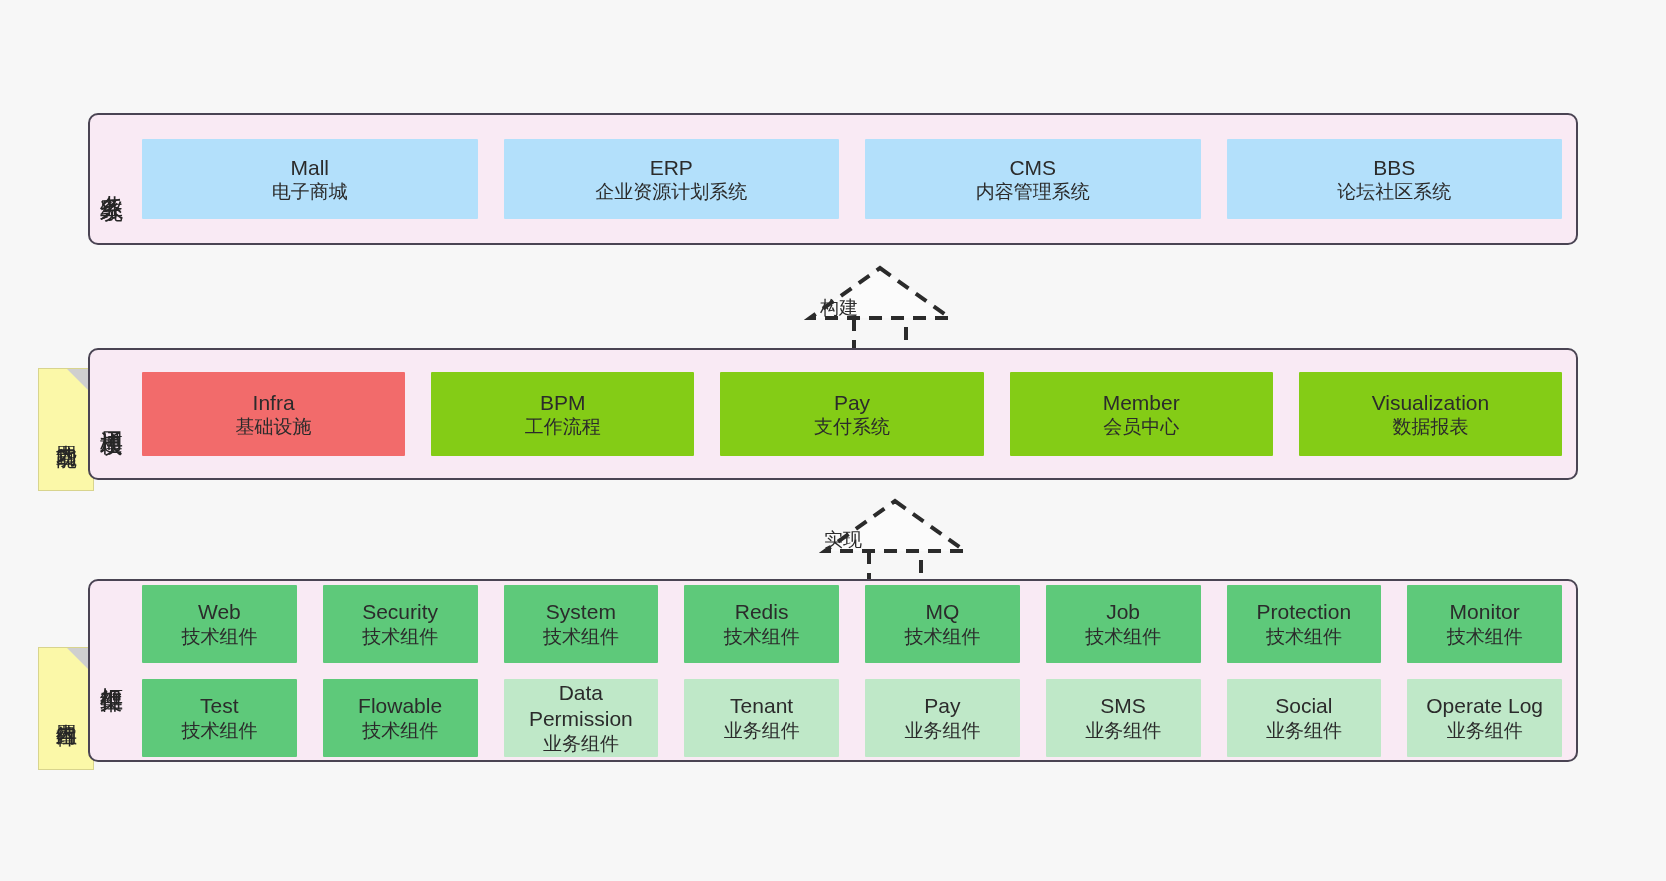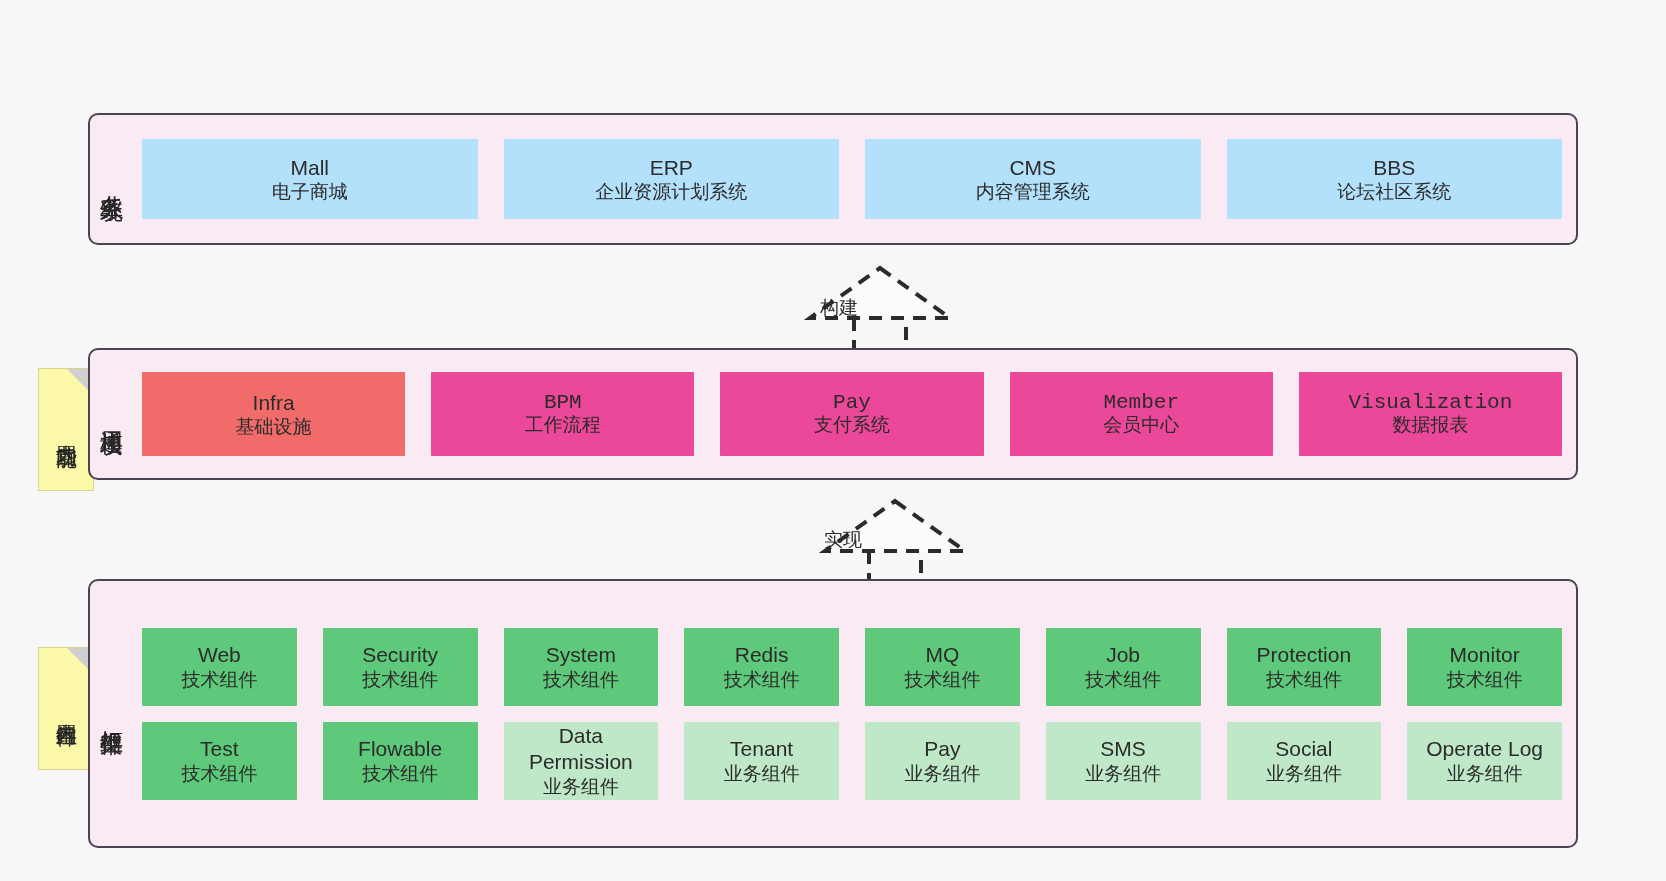--- a/index.html
+++ b/index.html
@@ -83,21 +83,21 @@
   }
   .box .t1 { font-size: 21px; }
   .box .t2 { font-size: 19px; text-align: center; }
 
   .h-biz  { height: 80px; }
   .h-mod  { height: 84px; }
   .h-comp { height: 78px; }
 
   .c-blue       { background: #b3e0fb; }
   .c-red        { background: #f26b6b; }
-  .c-pink       { background: #ec4899; font-family: Liberation Mono, monospace; }
+  .c-pink       { background: #84cc16; }
   .c-green      { background: #5ec97a; }
   .c-lightgreen { background: #bfe8c8; }
 
   
   .note {
     position: absolute;
     box-sizing: border-box;
     width: 56px;
     background: #fbf8a8;
     border: 1px solid #d8d48e;
@@ -208,21 +208,21 @@
     <polygon points="80,6 150,56 10,56" fill="#fbfbfb" stroke="#2b2b2b" stroke-width="4" stroke-dasharray="13,9" stroke-linejoin="miter"></polygon>
     <path d="M54,56 L54,96 L106,96 L106,56" fill="none" stroke="#2b2b2b" stroke-width="4" stroke-dasharray="13,9"></path>
   </svg>
   <div class="arrow-label" style="left:824px; top:527px;">实现</div>
 
   <div class="note" style="left:38px; top:647px; height:123px;">
     <span class="fold"></span>
     <span>内置组件</span>
   </div>
 
-  <div class="layer" id="layer-framework" style="left:88px; top:579px; width:1490px; height:269px;">
+  <div class="layer" id="layer-framework" style="left:88px; top:579px; width:1490px; height:183px;">
     <div class="layer-title">框架组件</div>
     <div class="layer-body">
       <div class="rows">
 
         <div class="row">
           <div class="box h-comp c-green">
             <span class="t1">Web</span>
             <span class="t2">技术组件</span>
           </div>
           <div class="box h-comp c-green">

